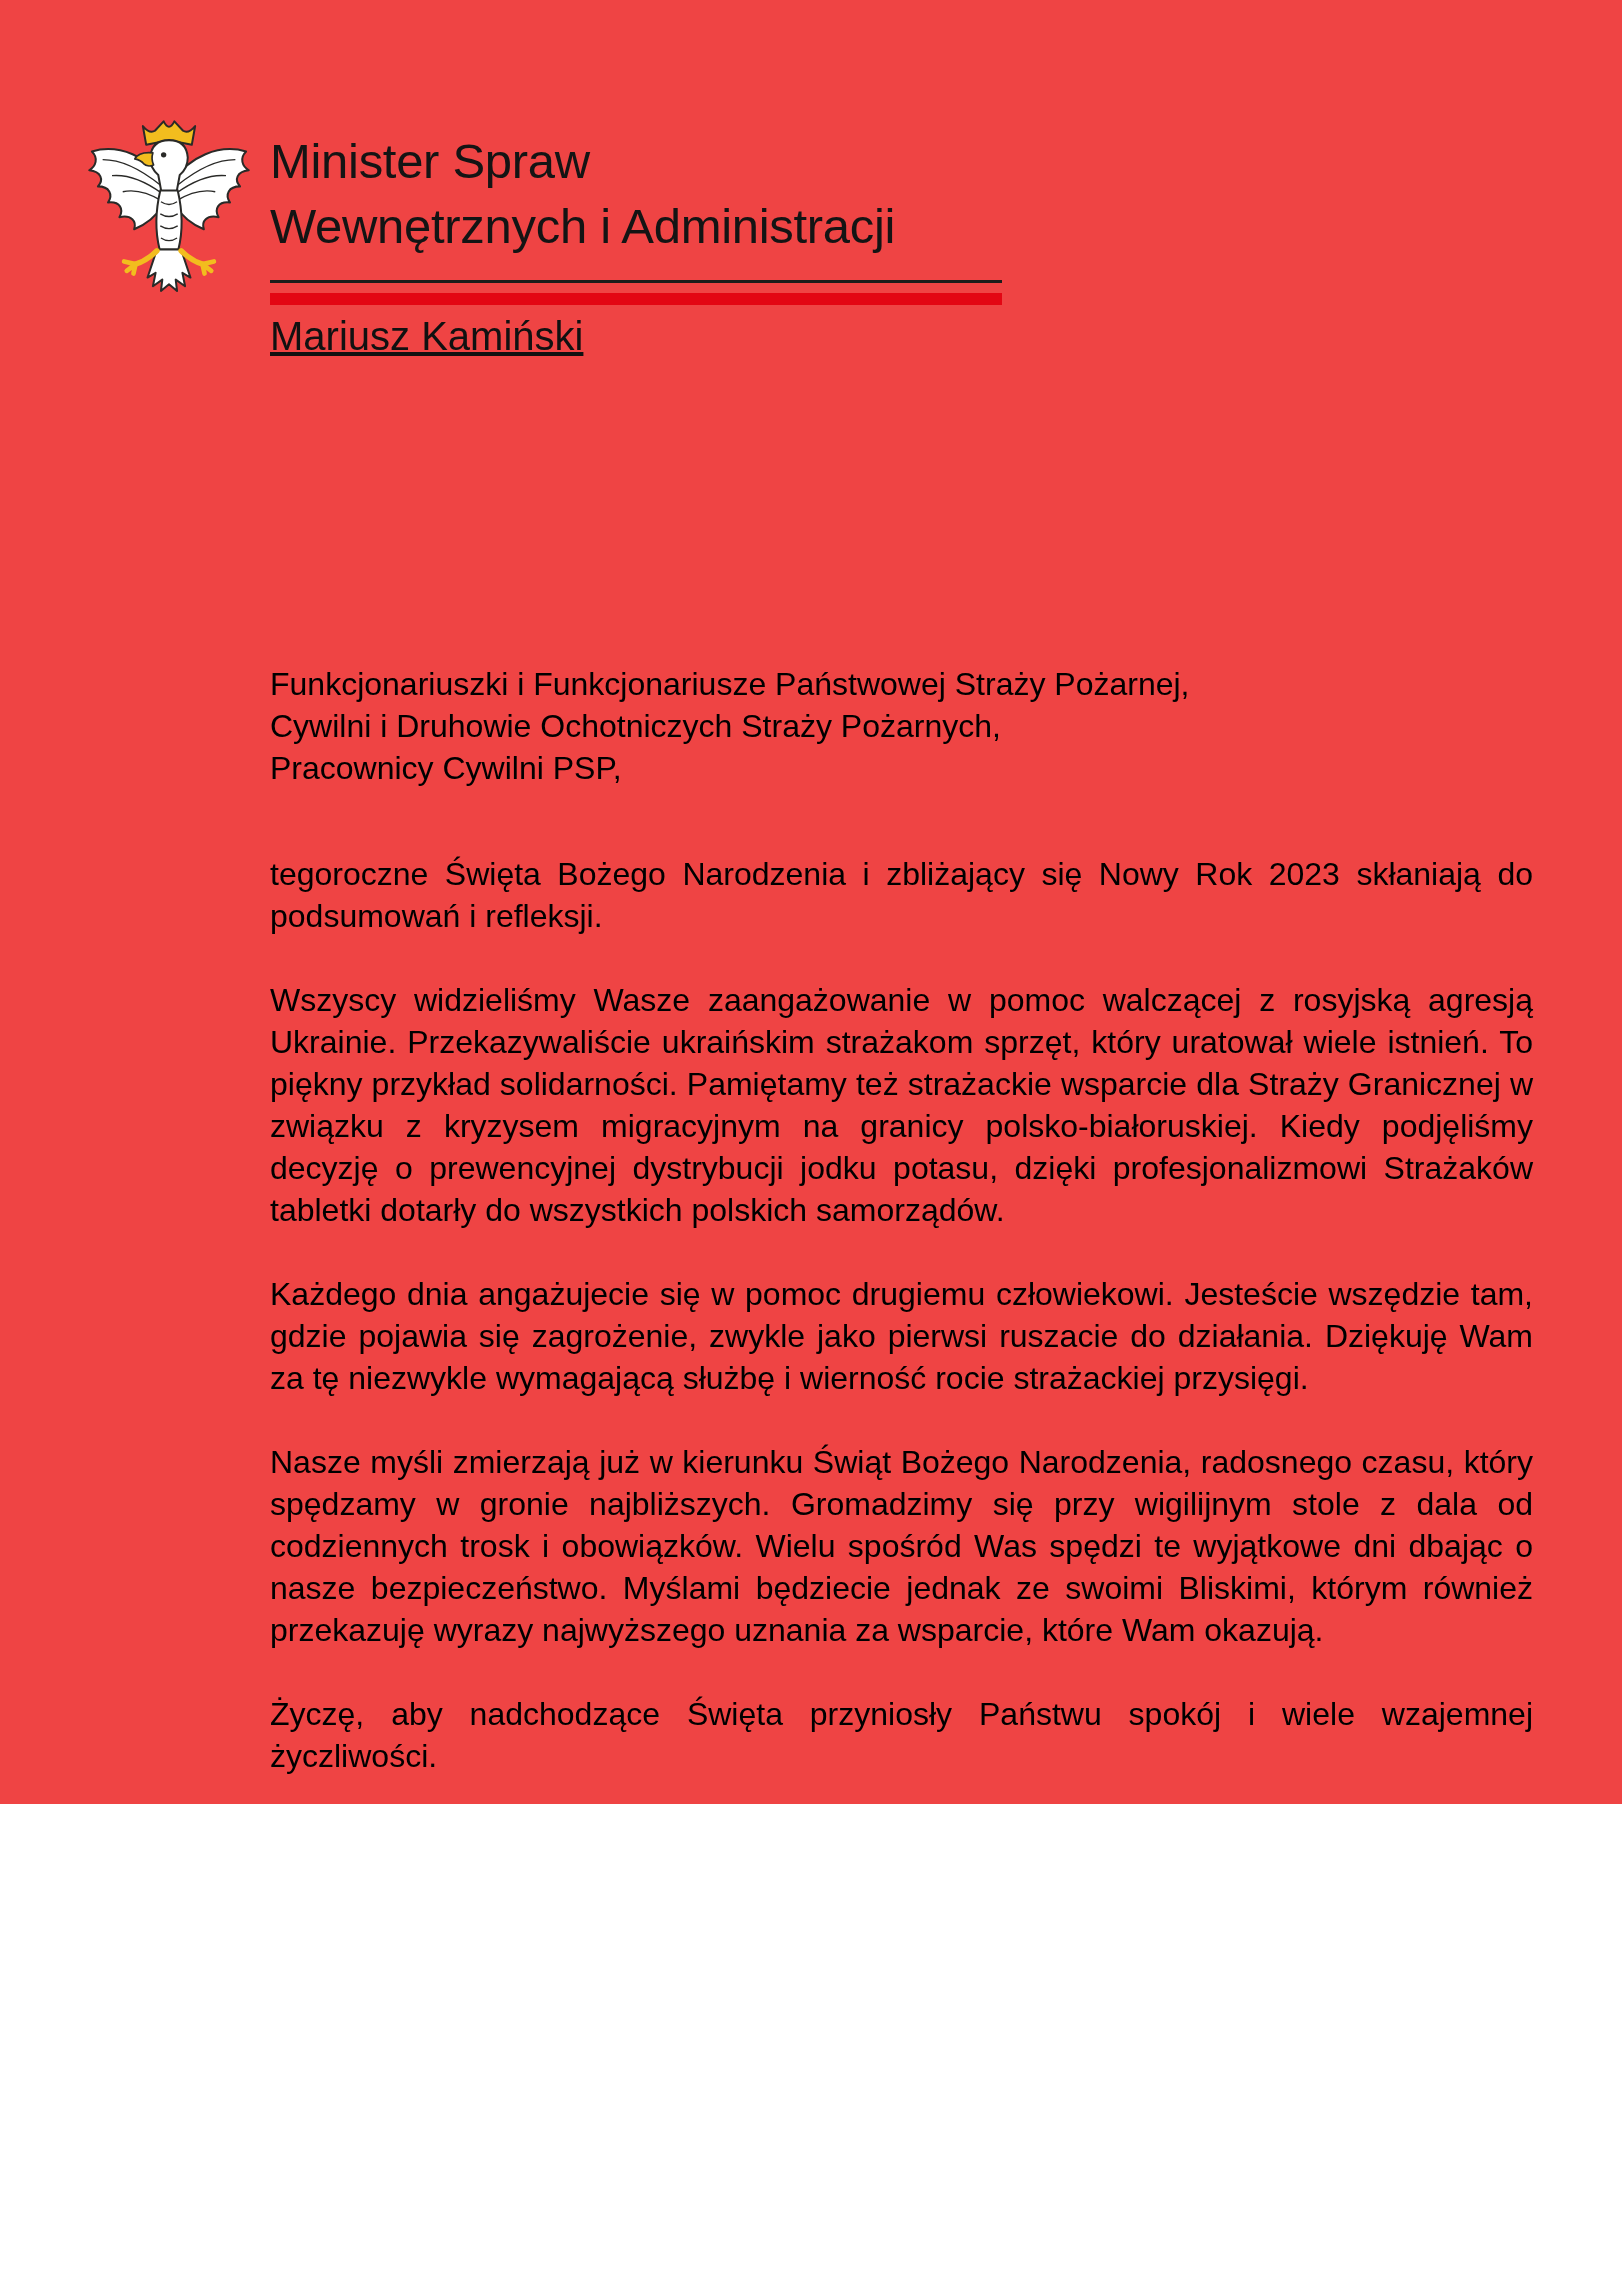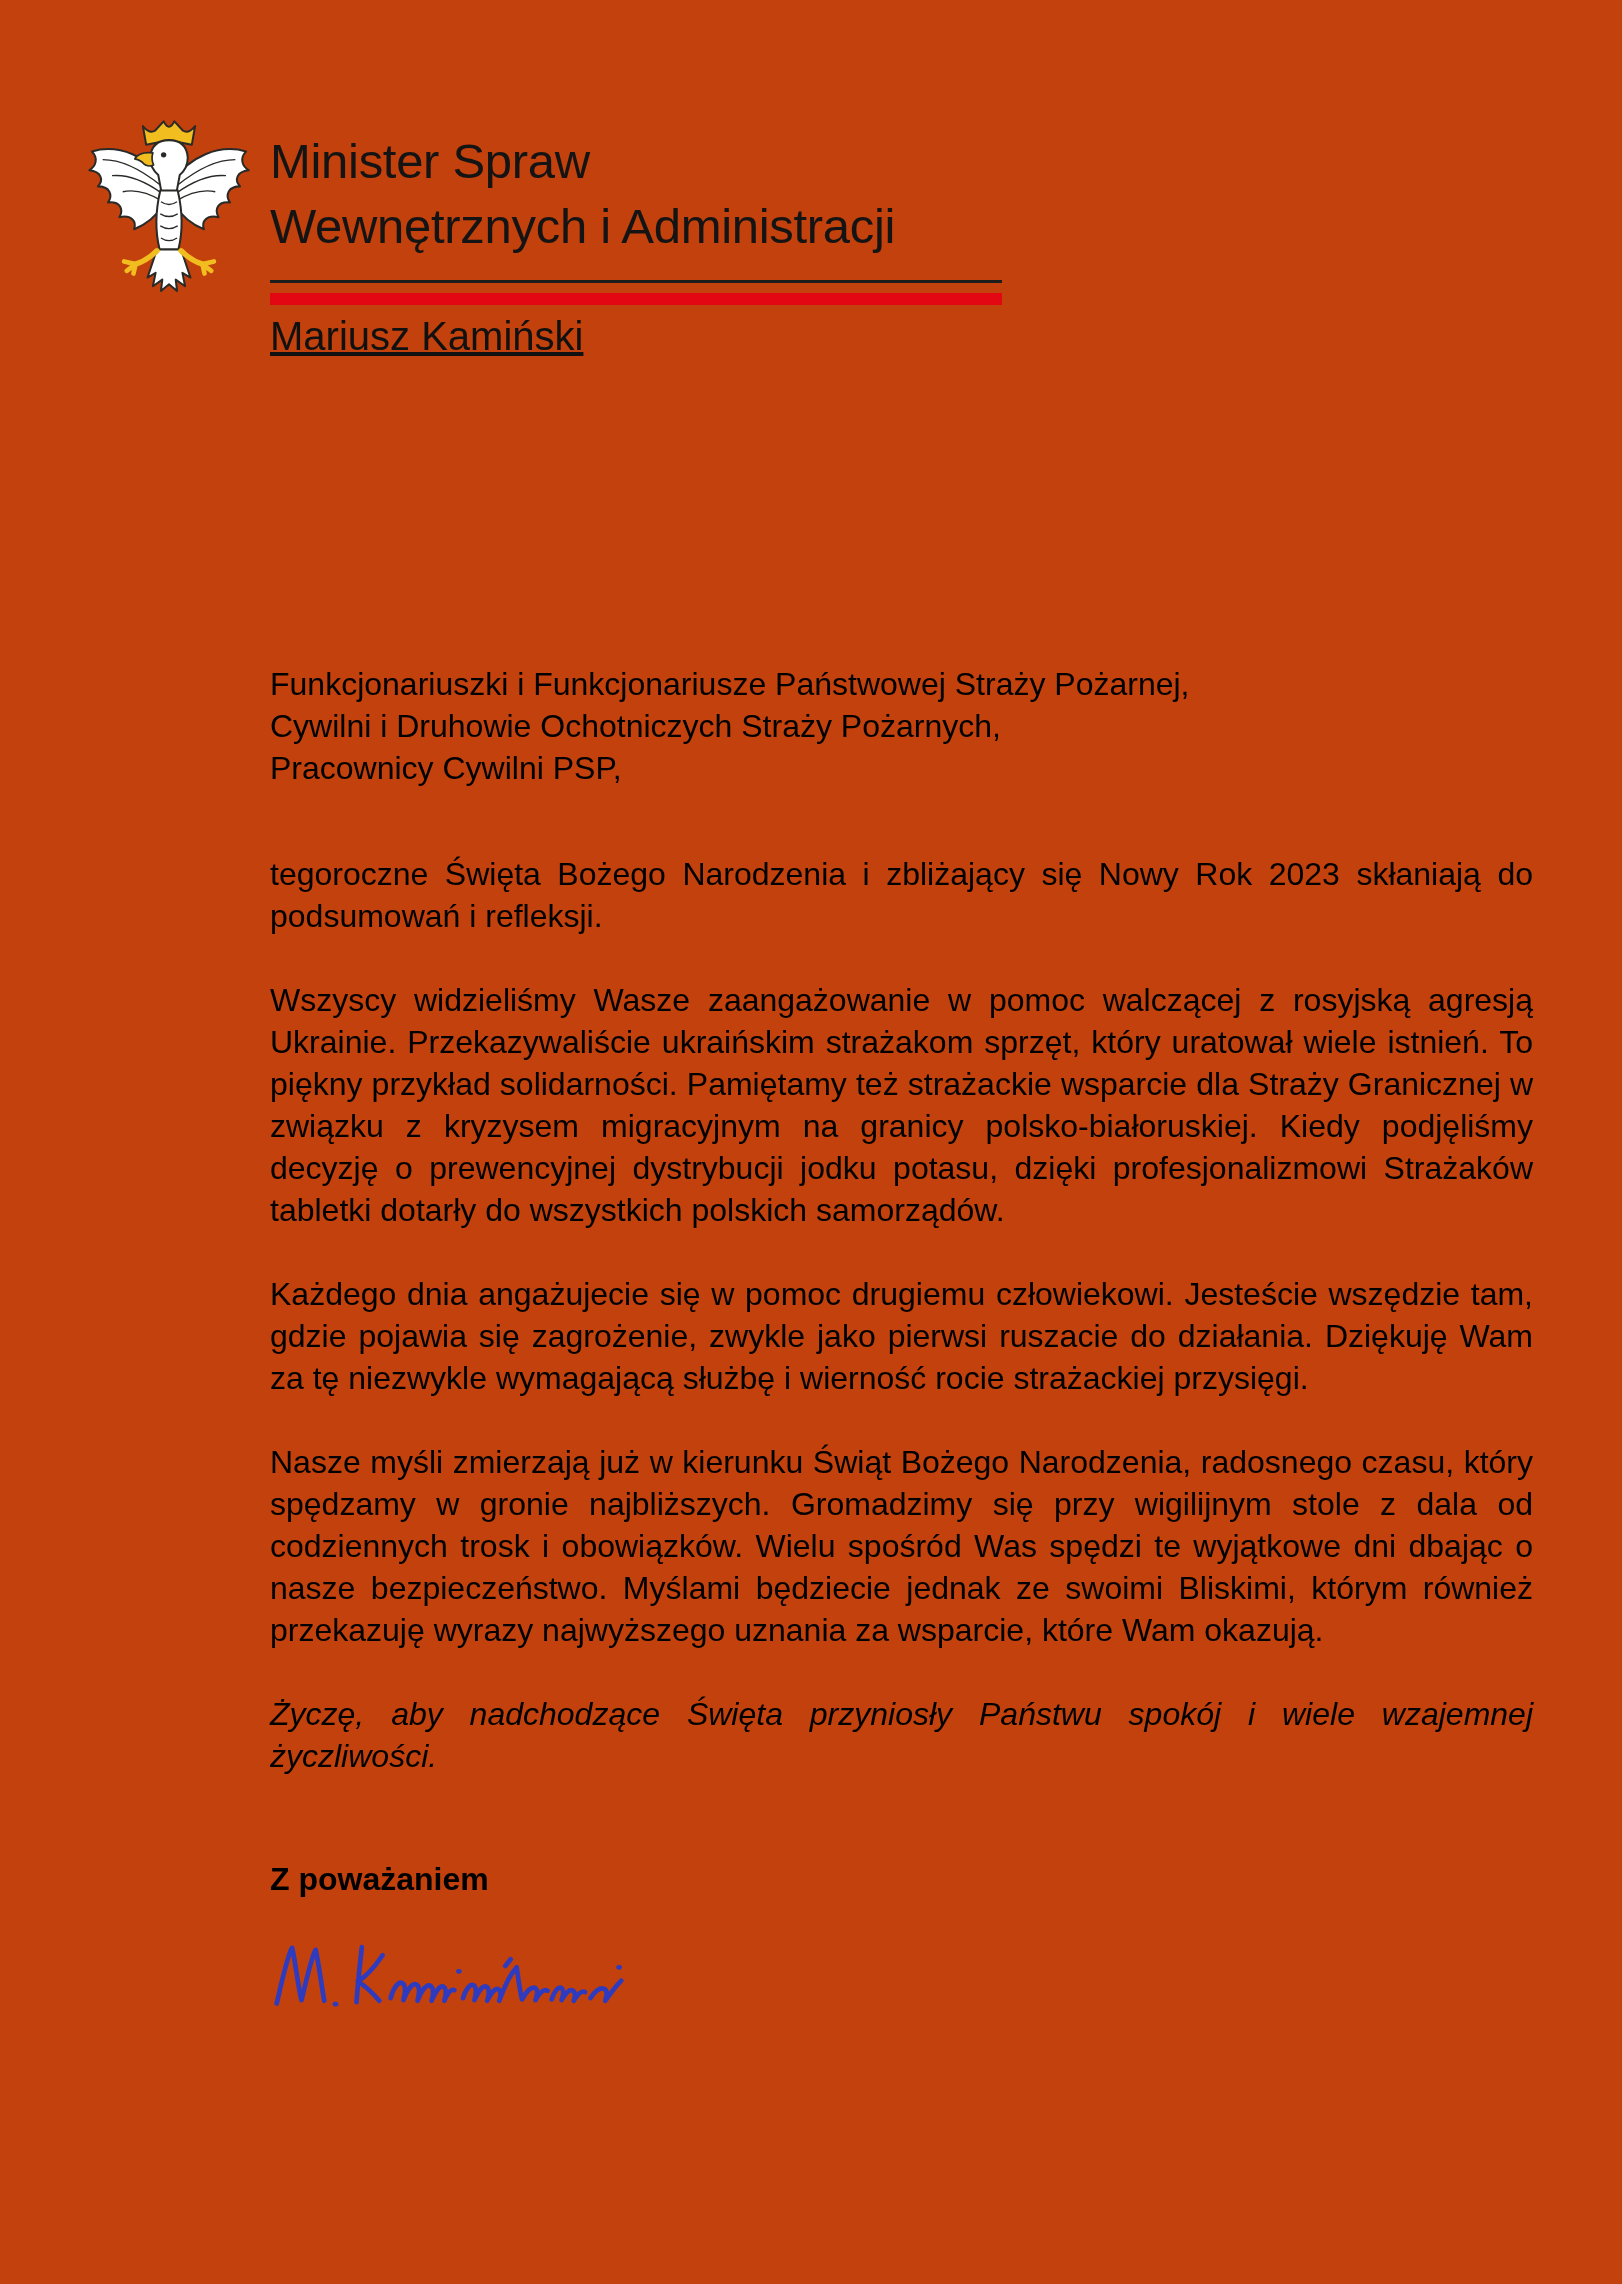--- a/index.html
+++ b/index.html
@@ -1,20 +1,20 @@
 <!DOCTYPE html>
 <html lang="pl" style="font-size:10.7px"><head>
 <meta charset="utf-8">
 <style>
   html, body { margin:0; padding:0; background:#ffffff; }
   .page {
     position:relative;
     width:1622px;
-    height:2284px;
-    background:#c2410c;
+    height:1804px;
+    background:#ef4444;
     font-family:"Liberation Sans", sans-serif;
     color:#000000;
     overflow:hidden;
   }
   .emblem {
     position:absolute;
     left:85px;
     top:118px;
     width:168px;
     height:181px;
@@ -63,21 +63,21 @@
     line-height:42px;
     color:#000000;
   }
   .salutation { margin:0 0 64px 0; }
   .salutation div { white-space:nowrap; }
   .body-text p {
     margin:0 0 42px 0;
     text-align:justify;
     text-justify:inter-word;
   }
-  .body-text p.last-para { margin-bottom:0;font-style:italic; }
+  .body-text p.last-para { margin-bottom:0; }
   .closing {
     margin-top:81px;
     font-size:32px;
     line-height:42px;
     font-weight:bold;
   }
   .signature-svg {
     display:block;
     margin-top:39px;
   }

